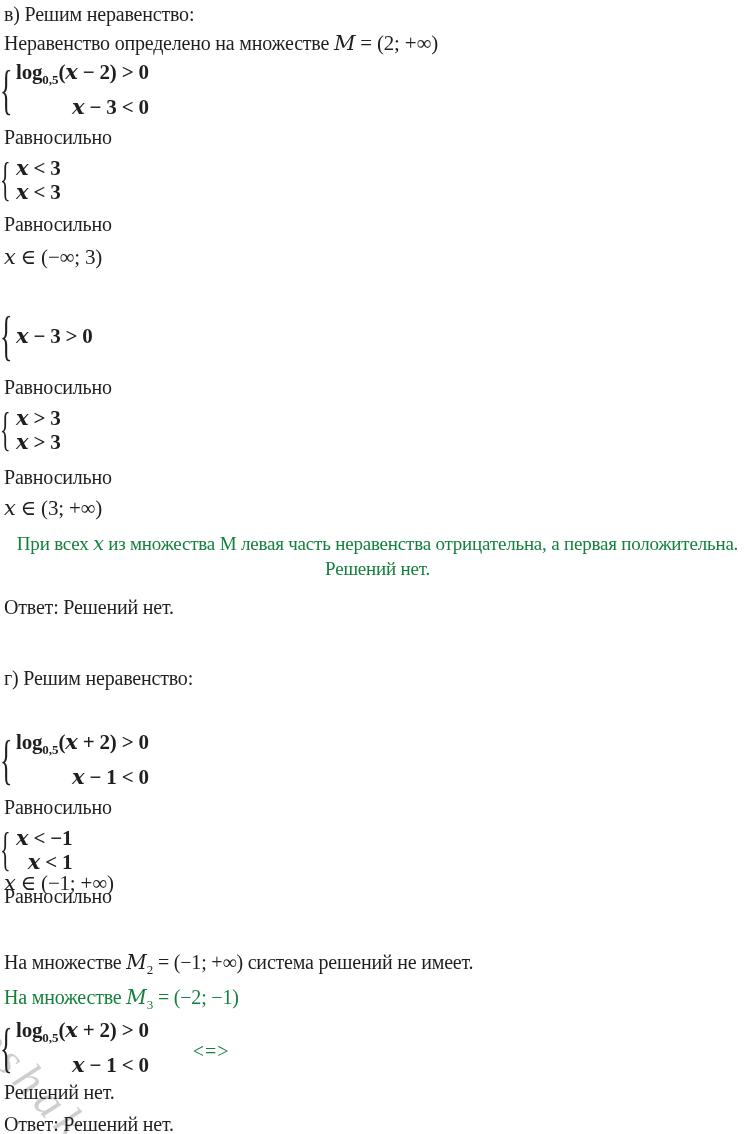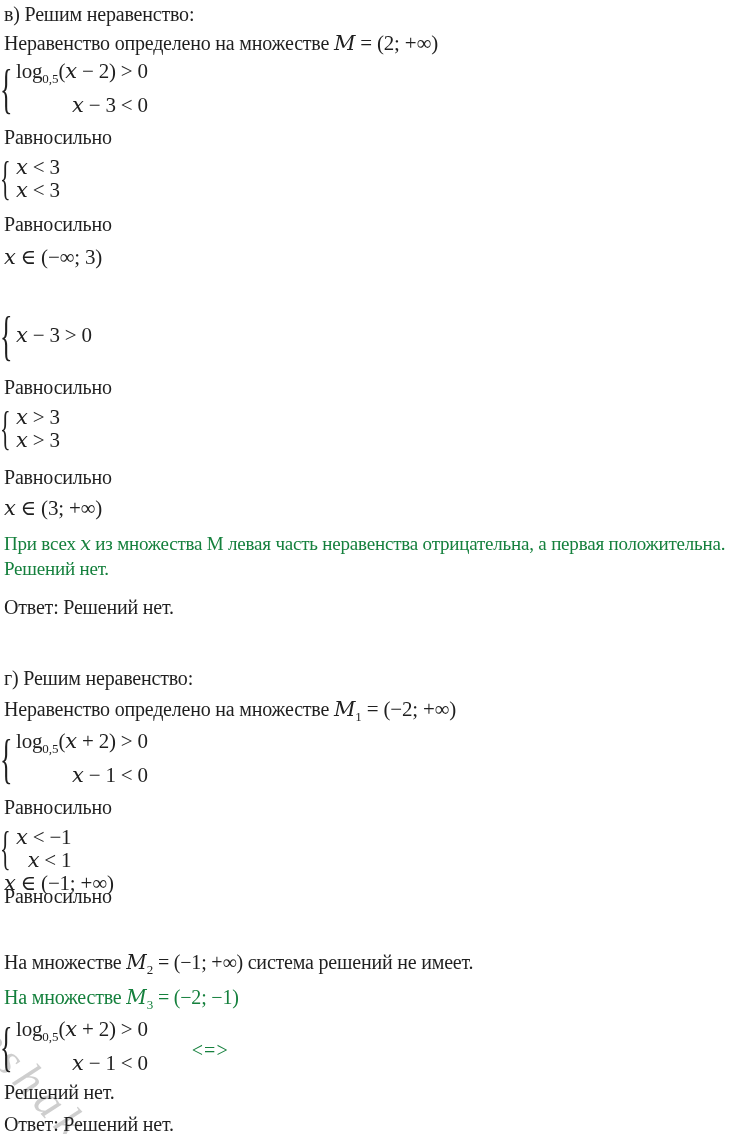--- a/index.html
+++ b/index.html
@@ -8,21 +8,21 @@
     width:750px;height:1134px;
     background:#ffffff;
     font-family:"Liberation Serif","DejaVu Serif",serif;
     color:#1f1f1f;
     overflow:hidden;
     letter-spacing:-0.2px;
   }
   .ln{
     position:absolute;left:4px;
     font-size:20px;line-height:22px;
-    white-space:nowrap;z-index:2;
+    white-space:nowrap;z-index:2;text-align:center;
   }
   .mathln{font-size:21px;}
   .it{font-style:italic;font-family:"DejaVu Serif","Liberation Serif",serif;}
   .gray{color:#15803d;}
   .sb{font-size:13px;vertical-align:-5px;letter-spacing:0;}
   .para{
     white-space:normal;width:747px;
     font-size:19px;line-height:25px;
   }
   .sys{
@@ -30,21 +30,21 @@
     display:flex;align-items:center;z-index:2;
   }
   .brace{
     font-size:52px;line-height:0.95;
     transform:scaleX(0.5) scaleY(1.05);
     transform-origin:left center;
     width:16px;flex:0 0 auto;
     font-weight:400;
   }
   .sm .brace{font-size:44px;}
-  .syslines{display:flex;flex-direction:column;}
+  .syslines{display:flex;flex-direction:column;font-weight:bold;}
   .sysline{font-size:21px;line-height:27px;white-space:nowrap;}
   .sm .sysline{line-height:23px;}
   .center{text-align:right;}
   .equiv{
     margin-left:44px;align-self:center;
     font-size:20px;letter-spacing:1px;margin-top:8px;
   }
   .watermark{
     position:absolute;left:-10px;top:998px;
     transform:rotate(47deg);transform-origin:0 0;
@@ -113,24 +113,20 @@
   <div class="ln mathln" style="top:497px"><span class="it">x</span><span> ∈ (3; +∞)</span></div>
 
   <div class="ln para gray" style="top:531px">
     <span>При всех </span><span class="it">x</span><span> из множества М левая часть неравенства отрицательна, а первая положительна. Решений нет.</span>
   </div>
 
   <div class="ln" style="top:596px">Ответ: Решений нет.</div>
 
   <div class="ln" style="top:667px">г) Решим неравенство:</div>
 
-  <div class="ln" style="top:698px">
-    <span>Неравенство определено на множестве </span>
-    <span class="it mathln">M</span><sub class="sb">1</sub><span class="mathln"> = (−2; +∞)</span>
-  </div>
 
   <div class="sys" style="top:728px">
     <span class="brace">{</span>
     <div class="syslines">
       <div class="sysline"><span>log</span><sub class="sb">0,5</sub><span>(</span><span class="it">x</span><span> + 2) &gt; 0</span></div>
       <div class="sysline center"><span class="it">x</span><span> − 1 &lt; 0</span></div>
     </div>
   </div>
 
   <div class="ln" style="top:796px">Равносильно</div>

